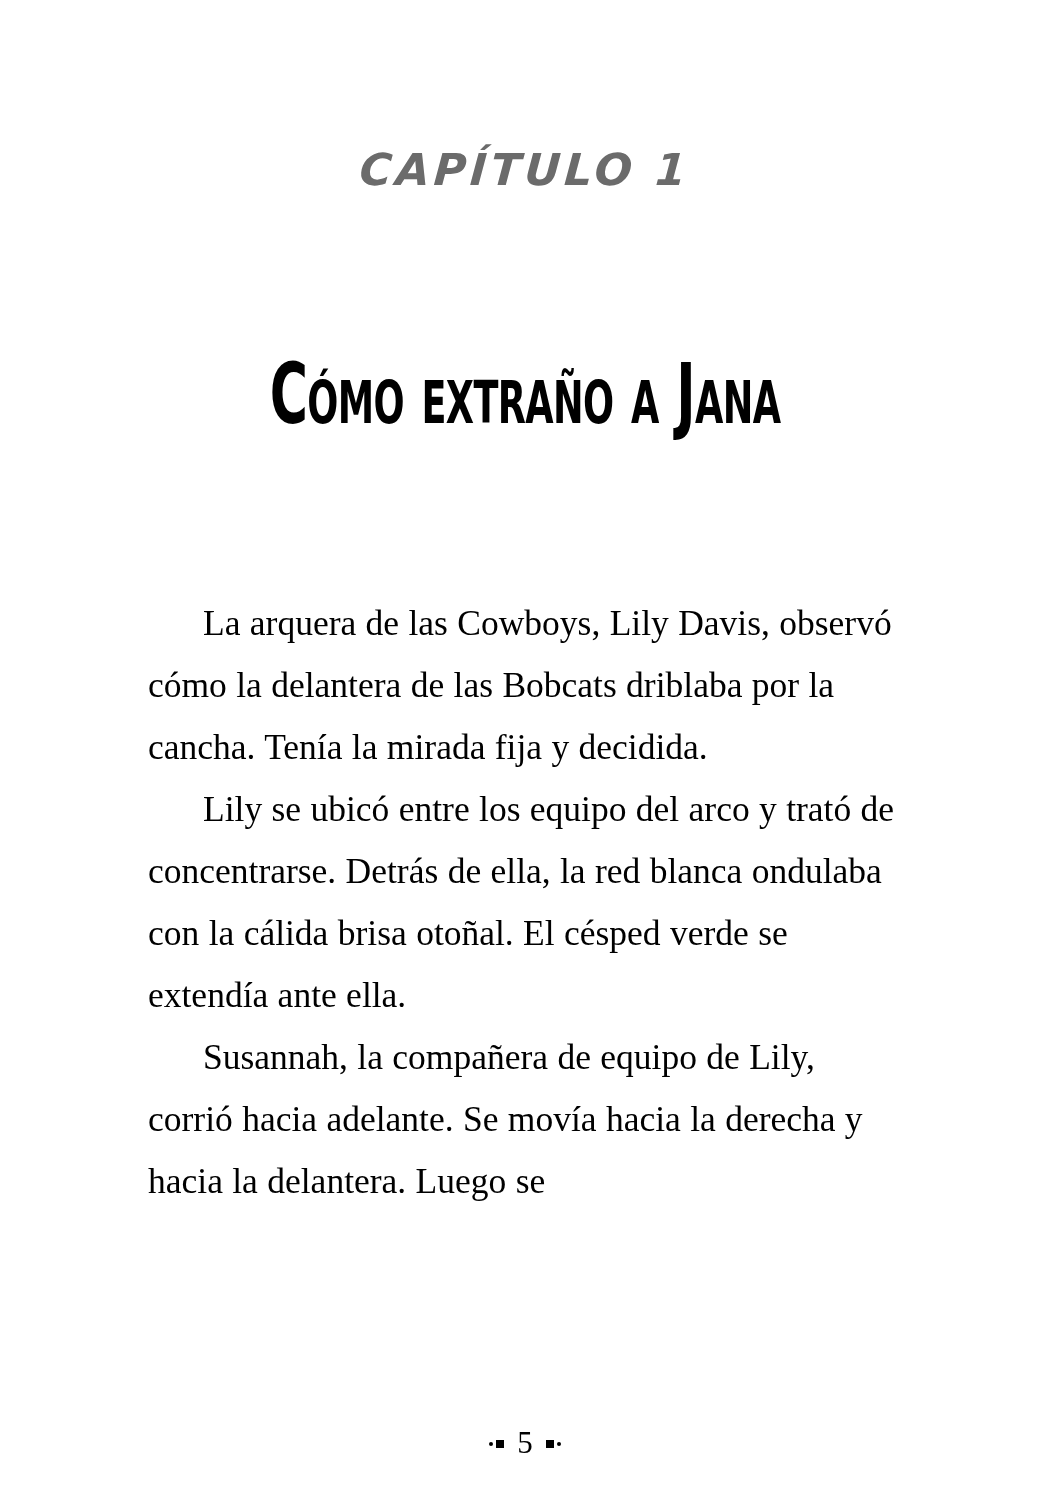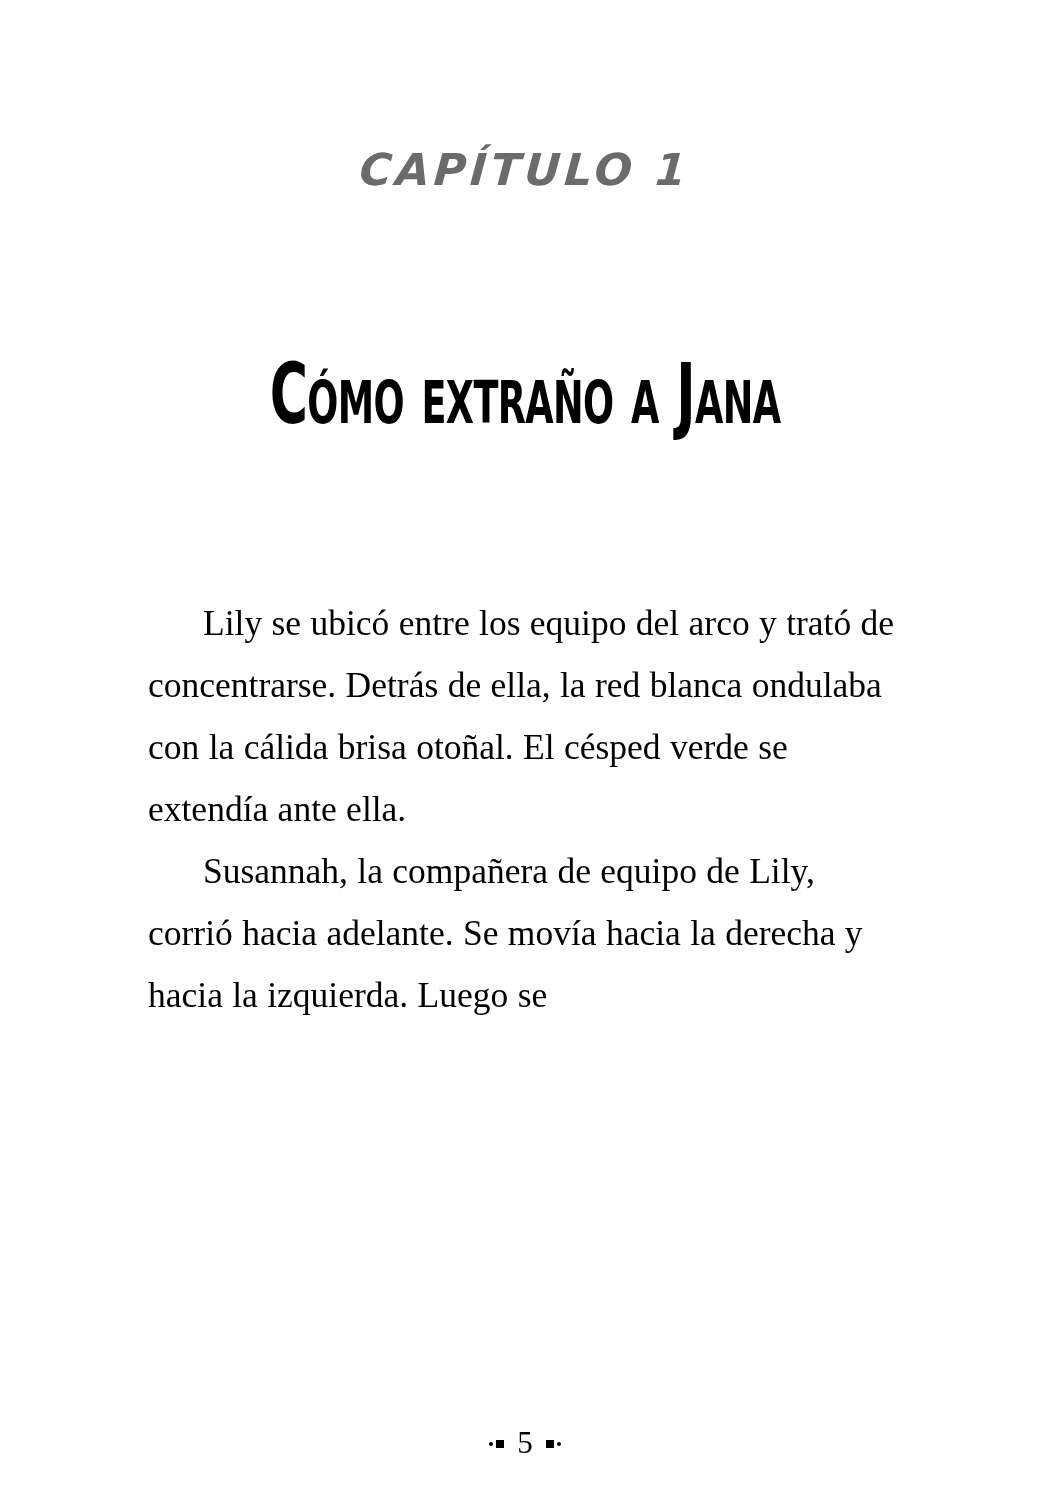--- a/index.html
+++ b/index.html
@@ -126,22 +126,23 @@
 </head>
 <body>
 
 <div class="page">
 
   <div class="chapter-label">CAPÍTULO 1</div>
 
   <h1 class="chapter-title">Cómo extraño a Jana</h1>
 
   <div class="body-text">
+    <p>La arquera de las Cowboys, Lily Davis, observó cómo la delantera de las Bobcats driblaba por la cancha. Tenía la mirada fija y decidida.</p>
     <p>Lily se ubicó entre los equipo del arco y trató de concentrarse. Detrás de ella, la red blanca ondulaba con la cálida brisa otoñal. El césped verde se extendía ante ella.</p>
-    <p>Susannah, la compañera de equipo de Lily, corrió hacia adelante. Se movía hacia la derecha y hacia la izquierda. Luego se</p>
+    <p>Susannah, la compañera de equipo de Lily, corrió hacia adelante. Se movía hacia la derecha y hacia la delantera. Luego se</p>
   </div>
 
   <div class="folio">
     <span class="folio-ornament">
       <span class="orn-dot"></span>
         <span class="orn-diamond"></span>
     </span>
     <span class="folio-number">5</span>
     <span class="folio-ornament">
       <span class="orn-diamond"></span>

